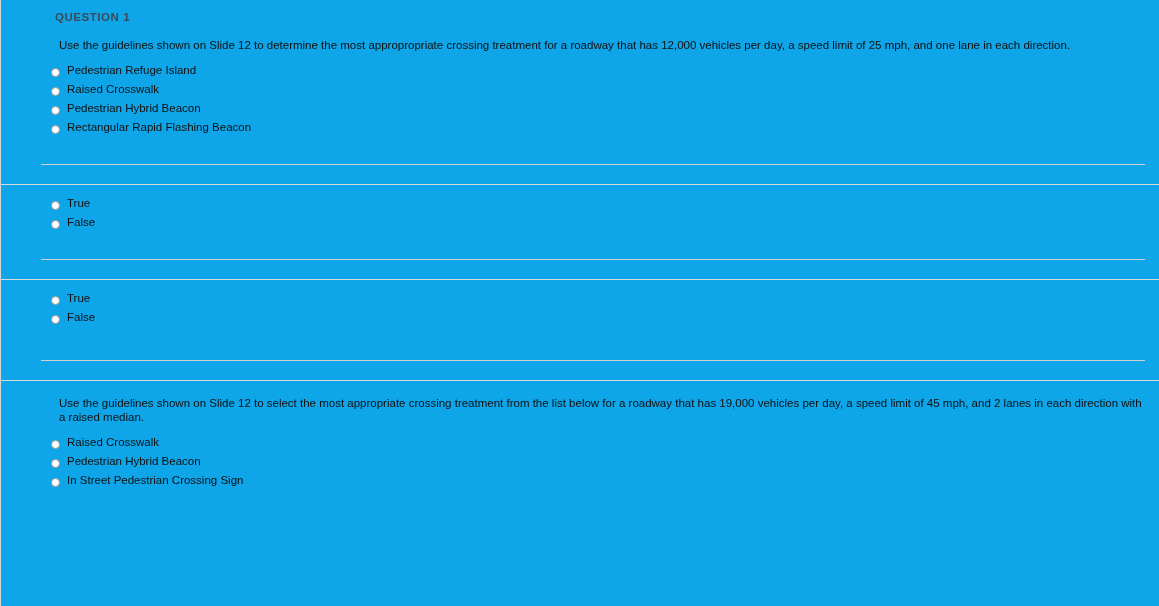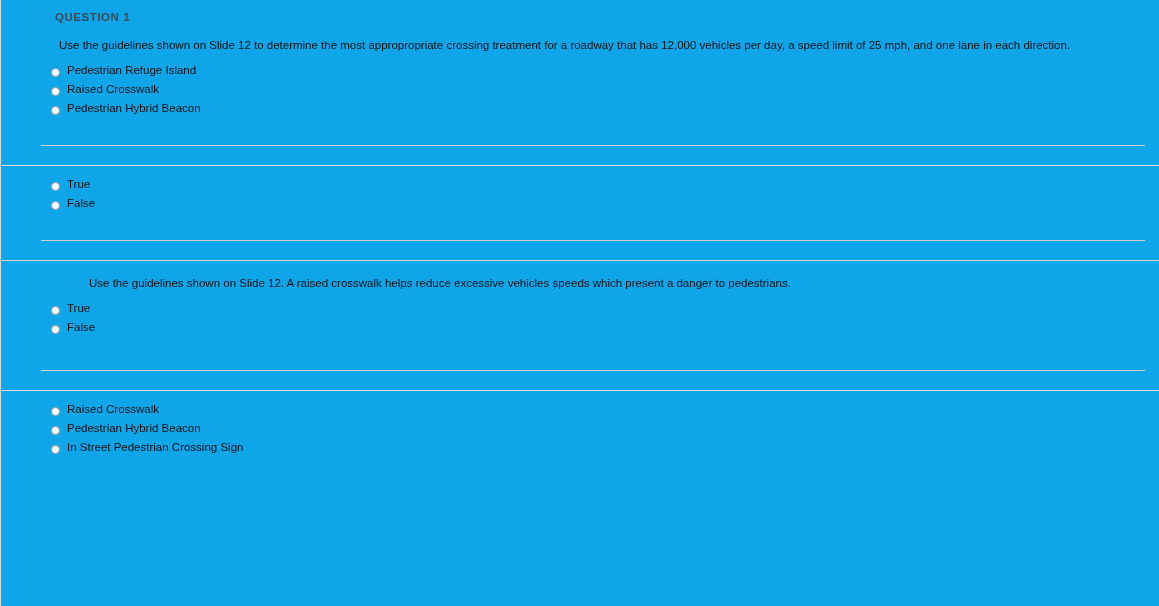--- a/index.html
+++ b/index.html
@@ -108,20 +108,24 @@
             <span class="option-label">Pedestrian Refuge Island</span>
           </li>
           <li class="option">
             <span class="radio"></span>
             <span class="option-label">Raised Crosswalk</span>
           </li>
           <li class="option">
             <span class="radio"></span>
             <span class="option-label">Pedestrian Hybrid Beacon</span>
           </li>
+          <li class="option">
+            <span class="radio"></span>
+            <span class="option-label">Rectangular Rapid Flashing Beacon</span>
+          </li>
         </ul>
       </div>
       <div class="spacer-sm"></div>
       <div class="rule-inset"></div>
       <div style="height: 19px;"></div>
       <div class="rule-full"></div>
       <div class="q-block">
         <ul class="options">
           <li class="option">
             <span class="radio"></span>
@@ -131,37 +135,37 @@
             <span class="radio"></span>
             <span class="option-label">False</span>
           </li>
         </ul>
       </div>
       <div class="spacer-sm"></div>
       <div class="rule-inset"></div>
       <div style="height: 19px;"></div>
       <div class="rule-full"></div>
       <div class="q-block">
-        <div class="q-text indented">Use the guidelines shown on Slide 12. A raised crosswalk helps reduce excessive vehicles speeds which present a danger to pedestrians.</div>
         <ul class="options">
           <li class="option">
             <span class="radio"></span>
             <span class="option-label">True</span>
           </li>
           <li class="option">
             <span class="radio"></span>
             <span class="option-label">False</span>
           </li>
         </ul>
       </div>
       <div class="spacer-lg"></div>
       <div class="rule-inset"></div>
       <div style="height: 19px;"></div>
       <div class="rule-full"></div>
       <div class="q-block">
+        <div class="q-text">Use the guidelines shown on Slide 12 to select the most appropriate crossing treatment from the list below for a roadway that has 19,000 vehicles per day, a speed limit of 45 mph, and 2 lanes in each direction with a raised median.</div>
         <ul class="options">
           <li class="option">
             <span class="radio"></span>
             <span class="option-label">Raised Crosswalk</span>
           </li>
           <li class="option">
             <span class="radio"></span>
             <span class="option-label">Pedestrian Hybrid Beacon</span>
           </li>
           <li class="option">

